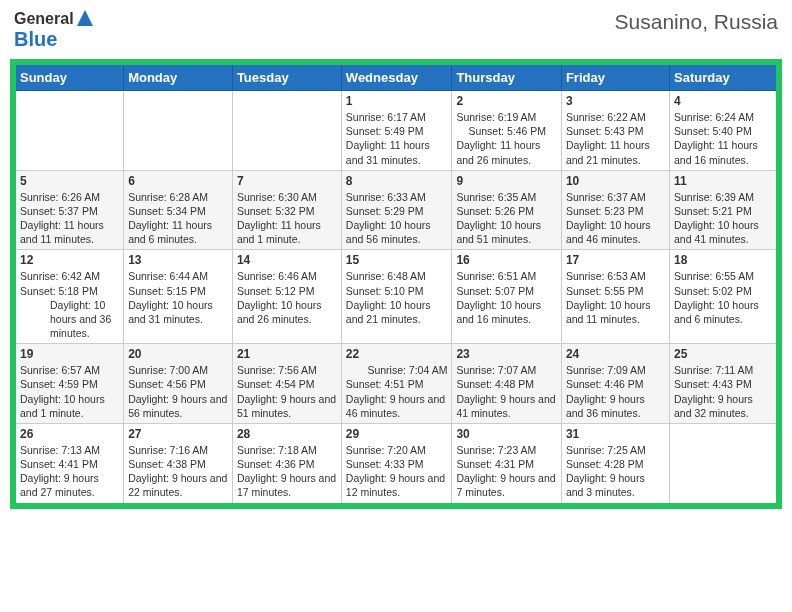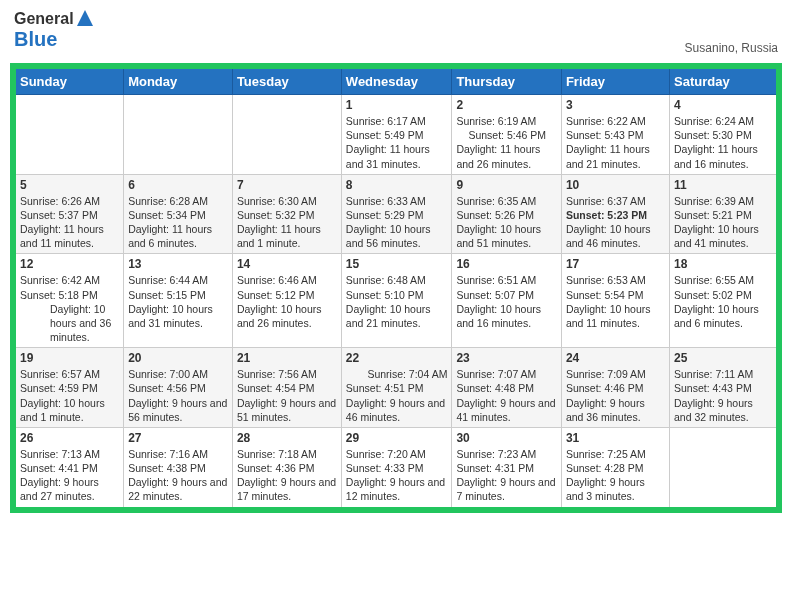--- a/index.html
+++ b/index.html
@@ -29,23 +29,22 @@
     .title-block {
       text-align: right;
     }
     .month-title {
       font-size: 32px;
       font-weight: normal;
       color: #333;
       line-height: 1.1;
     }
     .location {
-      font-size: 12px;
+      font-size: 21px;
       color: #555;
-      margin-top: 31px;
     }
     .calendar {
       width: 100%;
       border-collapse: collapse;
       border: 6px solid #22c55e;
     }
     .calendar th {
       background-color: #2472c0;
       color: #fff;
       font-size: 13px;
@@ -126,21 +125,21 @@
         </td>
         <td>
           <div class="day-num">3</div>
           <div style="line-height: 1.35;">Sunrise: 6:22 AM</div>
           <div style="line-height: 1.35;">Sunset: 5:43 PM</div>
           <div style="line-height: 1.35;">Daylight: 11 hours and 21 minutes.</div>
         </td>
         <td>
           <div class="day-num">4</div>
           <div style="line-height: 1.35;">Sunrise: 6:24 AM</div>
-          <div style="line-height: 1.35;">Sunset: 5:30 PM</div>
+          <div style="line-height: 1.35;">Sunset: 5:40 PM</div>
           <div style="line-height: 1.35;">Daylight: 11 hours and 16 minutes.</div>
         </td>
       </tr>
       <tr>
         <td>
           <div class="day-num">5</div>
           <div style="line-height: 1.35;">Sunrise: 6:26 AM</div>
           <div style="line-height: 1.35;">Sunset: 5:37 PM</div>
           <div style="line-height: 1.35;">Daylight: 11 hours and 11 minutes.</div>
         </td>
@@ -164,21 +163,21 @@
         </td>
         <td>
           <div class="day-num">9</div>
           <div style="line-height: 1.35;">Sunrise: 6:35 AM</div>
           <div style="line-height: 1.35;">Sunset: 5:26 PM</div>
           <div style="line-height: 1.35;">Daylight: 10 hours and 51 minutes.</div>
         </td>
         <td>
           <div class="day-num">10</div>
           <div style="line-height: 1.35;">Sunrise: 6:37 AM</div>
-          <div style="line-height: 1.35; font-weight: bold;">Sunset: 5:23 PM</div>
+          <div style="line-height: 1.35;">Sunset: 5:23 PM</div>
           <div style="line-height: 1.35;">Daylight: 10 hours and 46 minutes.</div>
         </td>
         <td>
           <div class="day-num">11</div>
           <div style="line-height: 1.35;">Sunrise: 6:39 AM</div>
           <div style="line-height: 1.35;">Sunset: 5:21 PM</div>
           <div style="line-height: 1.35;">Daylight: 10 hours and 41 minutes.</div>
         </td>
       </tr>
       <tr>
@@ -208,21 +207,21 @@
         </td>
         <td>
           <div class="day-num">16</div>
           <div style="line-height: 1.35;">Sunrise: 6:51 AM</div>
           <div style="line-height: 1.35;">Sunset: 5:07 PM</div>
           <div style="line-height: 1.35;">Daylight: 10 hours and 16 minutes.</div>
         </td>
         <td>
           <div class="day-num">17</div>
           <div style="line-height: 1.35;">Sunrise: 6:53 AM</div>
-          <div style="line-height: 1.35;">Sunset: 5:54 PM</div>
+          <div style="line-height: 1.35;">Sunset: 5:55 PM</div>
           <div style="line-height: 1.35;">Daylight: 10 hours and 11 minutes.</div>
         </td>
         <td>
           <div class="day-num">18</div>
           <div style="line-height: 1.35;">Sunrise: 6:55 AM</div>
           <div style="line-height: 1.35;">Sunset: 5:02 PM</div>
           <div style="line-height: 1.35;">Daylight: 10 hours and 6 minutes.</div>
         </td>
       </tr>
       <tr>

